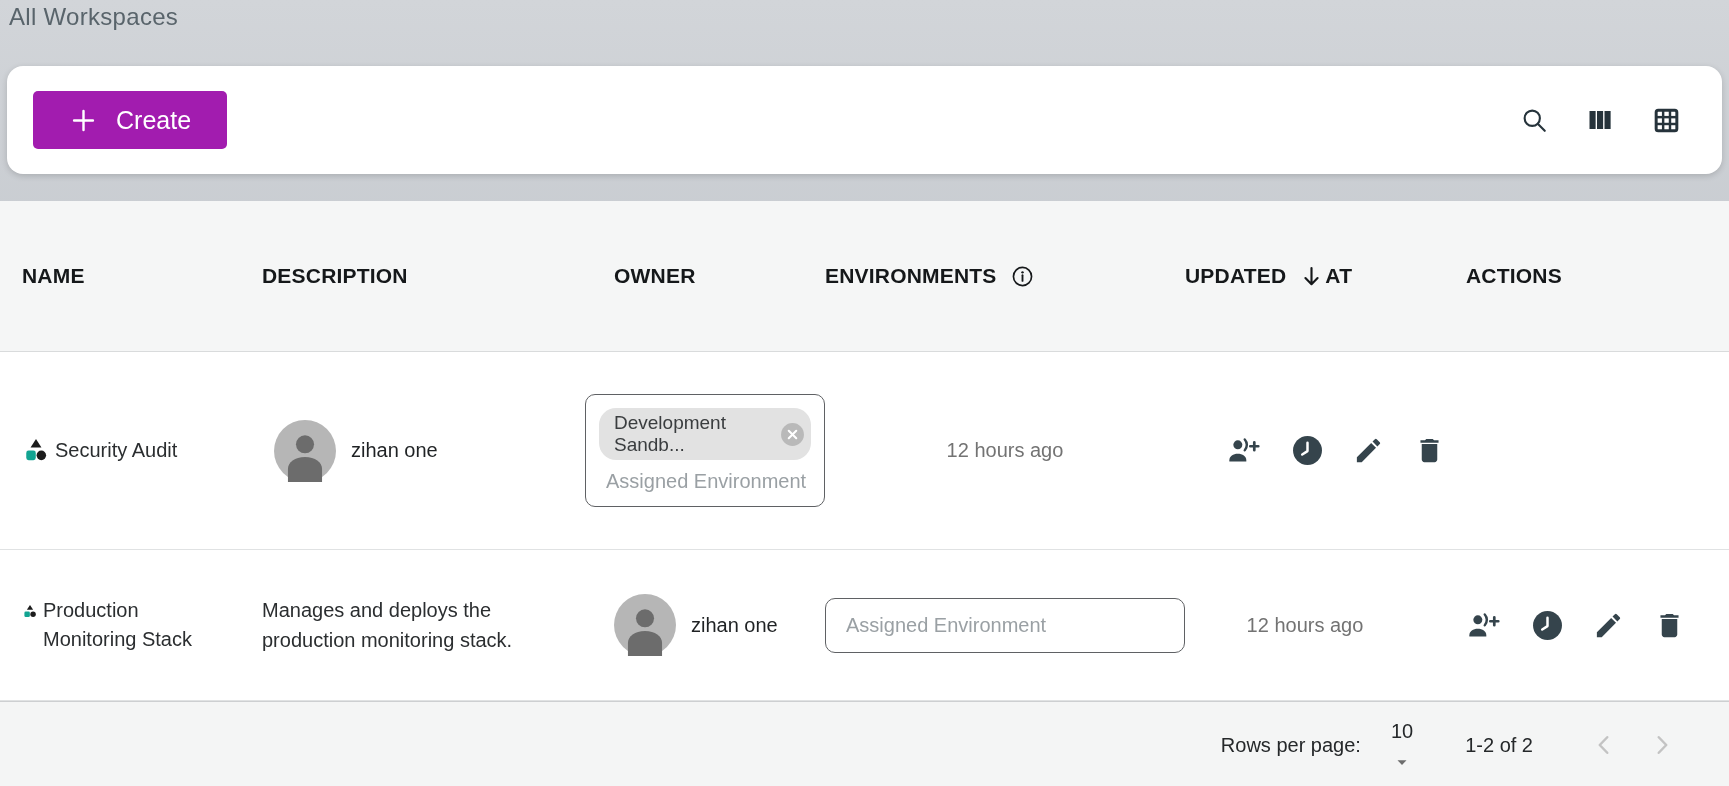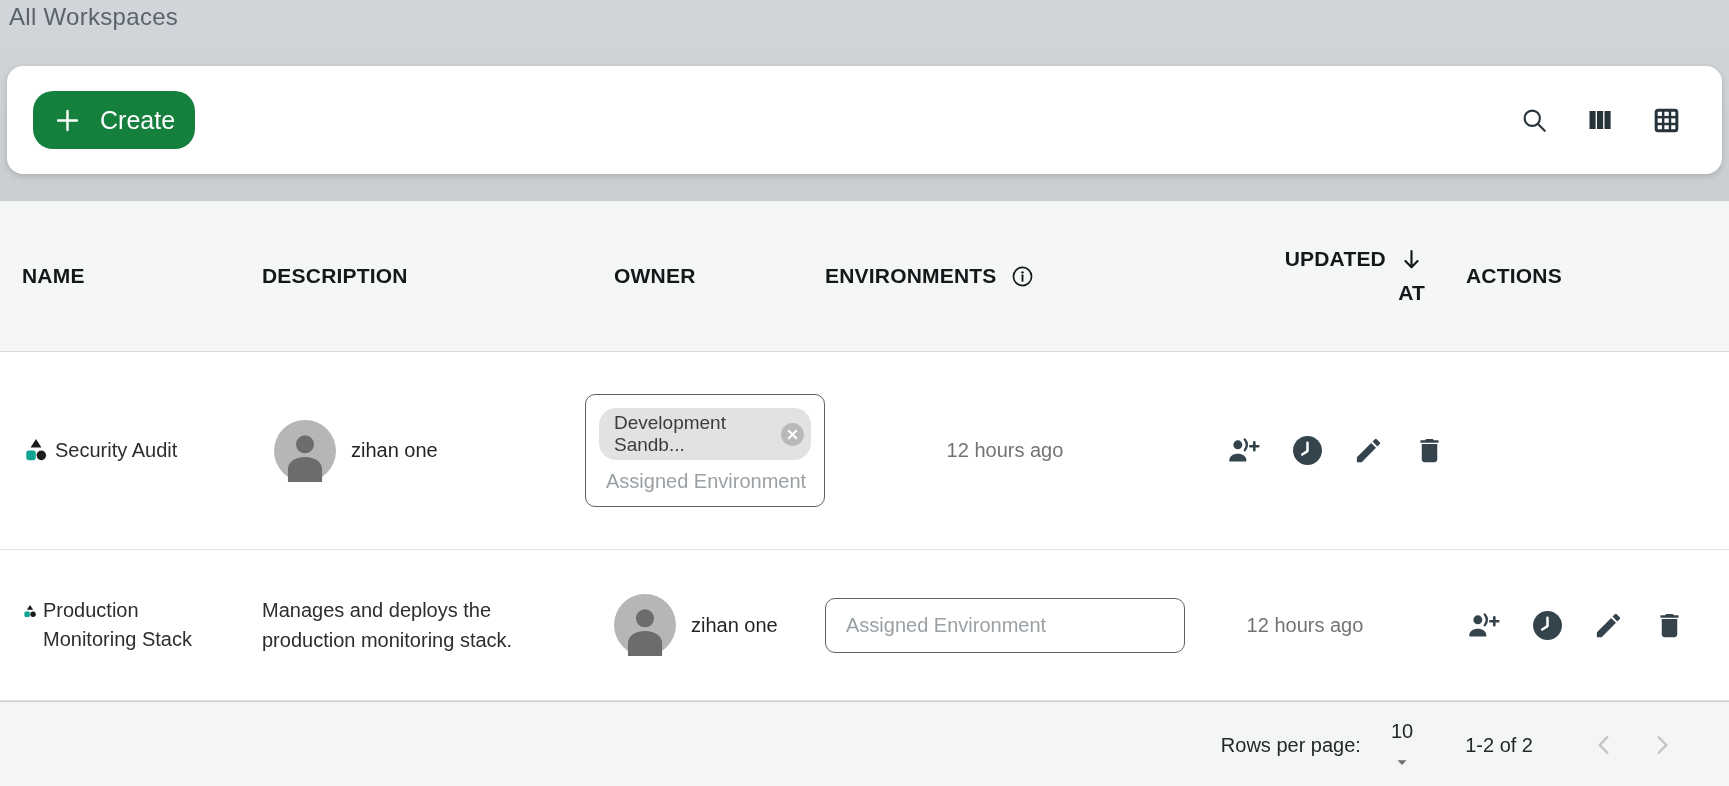--- a/index.html
+++ b/index.html
@@ -12,35 +12,35 @@
   .page-title{position:absolute;left:9px;top:3px;font-size:24px;font-weight:500;color:#59646b;letter-spacing:.3px;}
 
   
   .toolbar{
     position:absolute;left:7px;right:7px;top:66px;height:108px;background:#ffffff;
     border-radius:16px;box-shadow:0 2px 6px rgba(0,0,0,.16);
     display:flex;align-items:center;justify-content:space-between;
     padding:0 28px 0 26px;box-sizing:border-box;
   }
   .create-btn{
-    display:flex;align-items:center;gap:18px;background:#15803d;color:#fff;border:none;
-    border-radius:20px;height:58px;padding:0 20px;font-size:25px;font-family:inherit;cursor:pointer;
+    display:flex;align-items:center;gap:18px;background:#a21caf;color:#fff;border:none;
+    border-radius:5px;height:58px;padding:0 36px;font-size:25px;font-family:inherit;cursor:pointer;
   }
   .toolbar-icons{display:flex;align-items:center;gap:36px;margin-right:12px;}
   .icon-btn{background:none;border:none;padding:0;margin:0;cursor:pointer;display:flex;align-items:center;}
 
   
   .table{position:absolute;left:0;right:0;top:201px;bottom:0;background:#fff;}
   .grid{display:grid;grid-template-columns:245px 340px 240px 360px 240px 1fr;align-items:center;}
   .thead{height:150px;background:#f5f6f6;border-bottom:1px solid #d9dbdc;font-weight:700;font-size:21px;color:#15181a;letter-spacing:.2px;}
   .th-name{padding-left:22px;}
   .th-desc{padding-left:17px;}
   .th-owner{padding-left:29px;}
   .th-env{display:flex;align-items:center;gap:13px;}
-  .th-updated{display:flex;flex-direction:column;align-items:flex-end;line-height:34px;cursor:pointer;}
+  .th-updated{display:flex;flex-direction:row;align-items:flex-end;line-height:34px;cursor:pointer;}
   .th-updated .line1{display:flex;align-items:center;gap:12px;}
   .th-actions{padding-left:41px;}
 
   .row{background:#fff;border-bottom:1px solid #e0e2e3;}
   .row1{height:197px;}
   .row2{height:150px;}
 
   .cell-name{padding-left:22px;display:flex;align-items:center;gap:5px;font-size:20px;color:#2b2e30;}
   .name-text{max-width:172px;line-height:29px;}
   .logo-lg{width:28px;height:29px;flex:none;}

